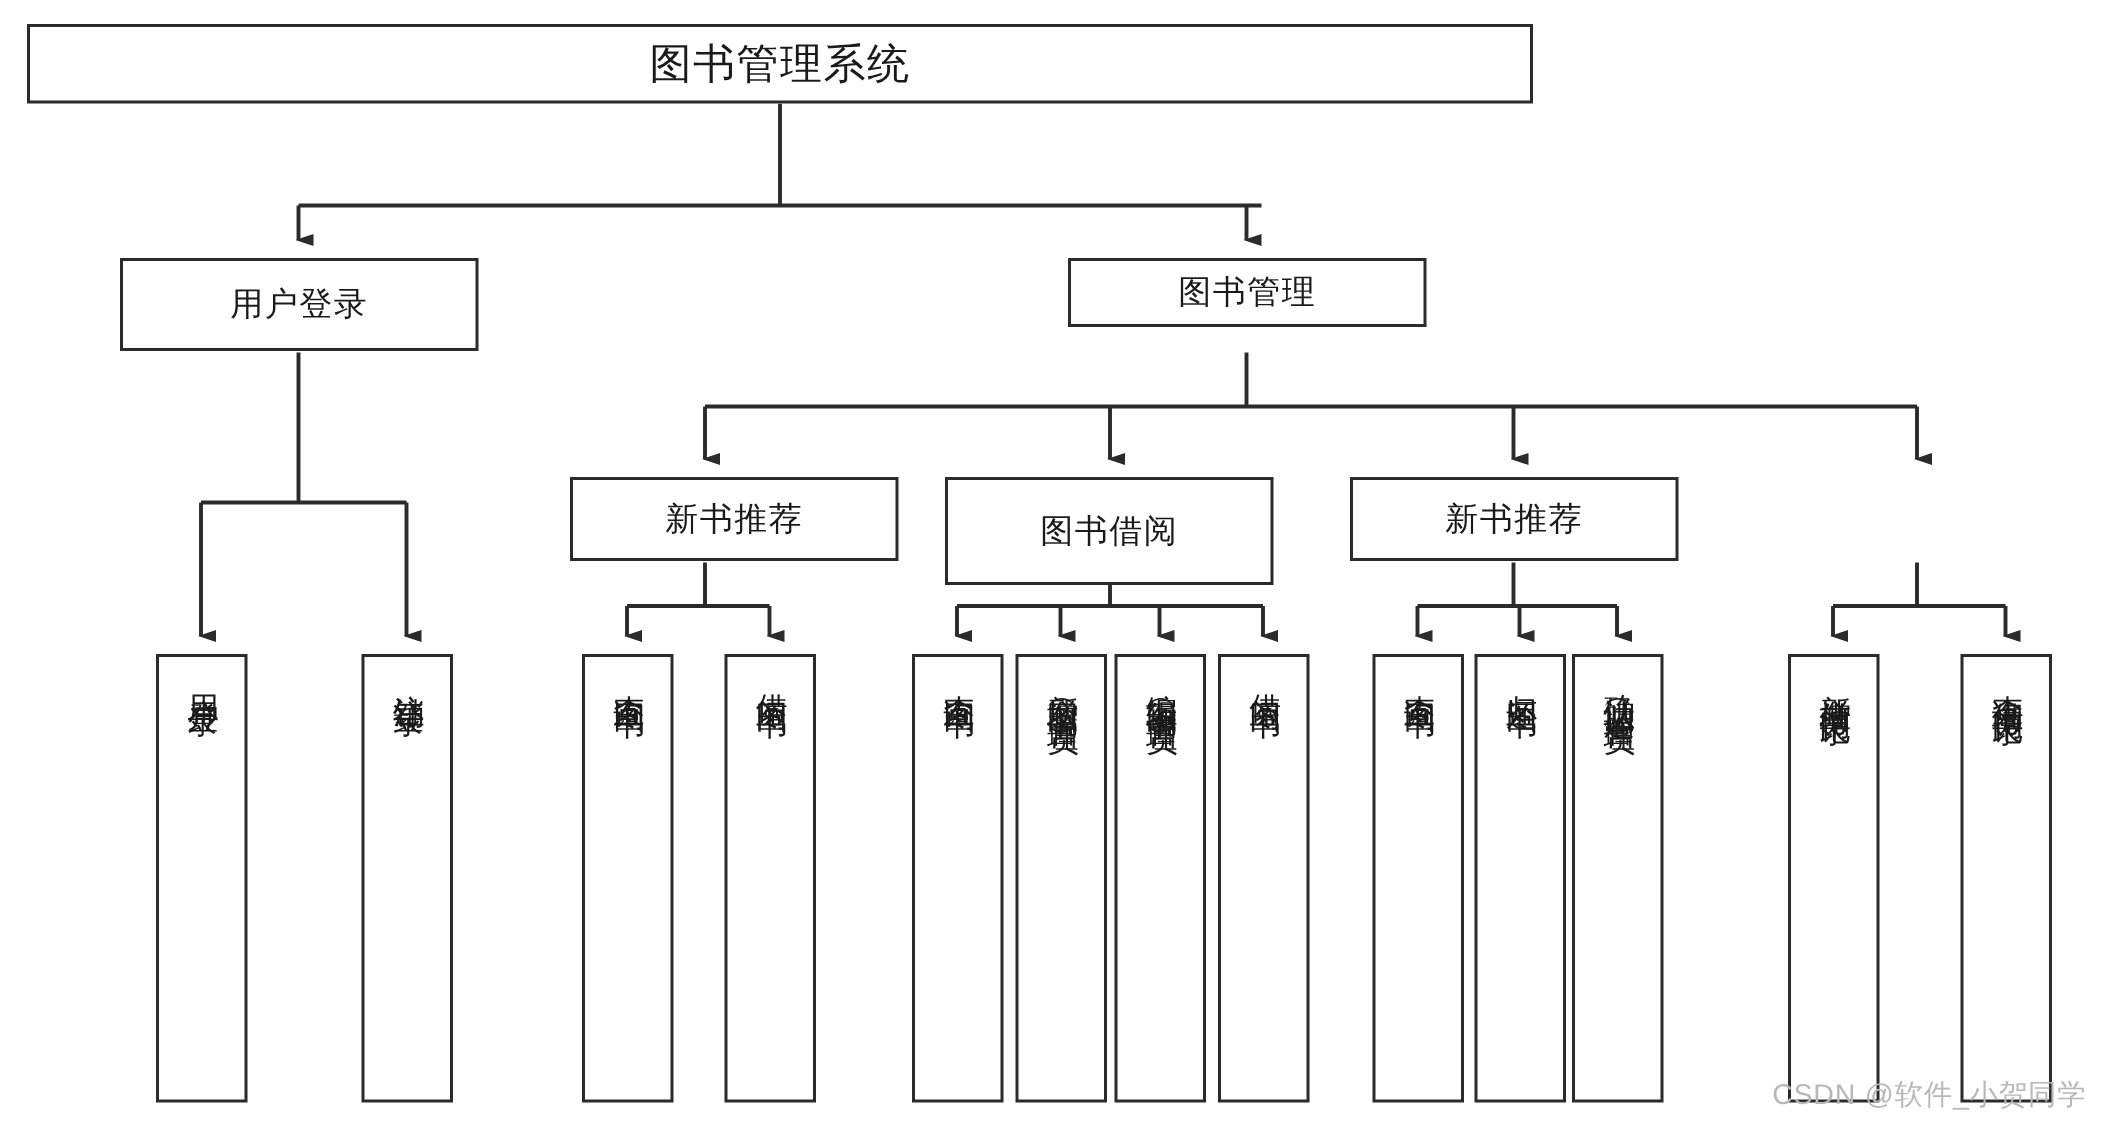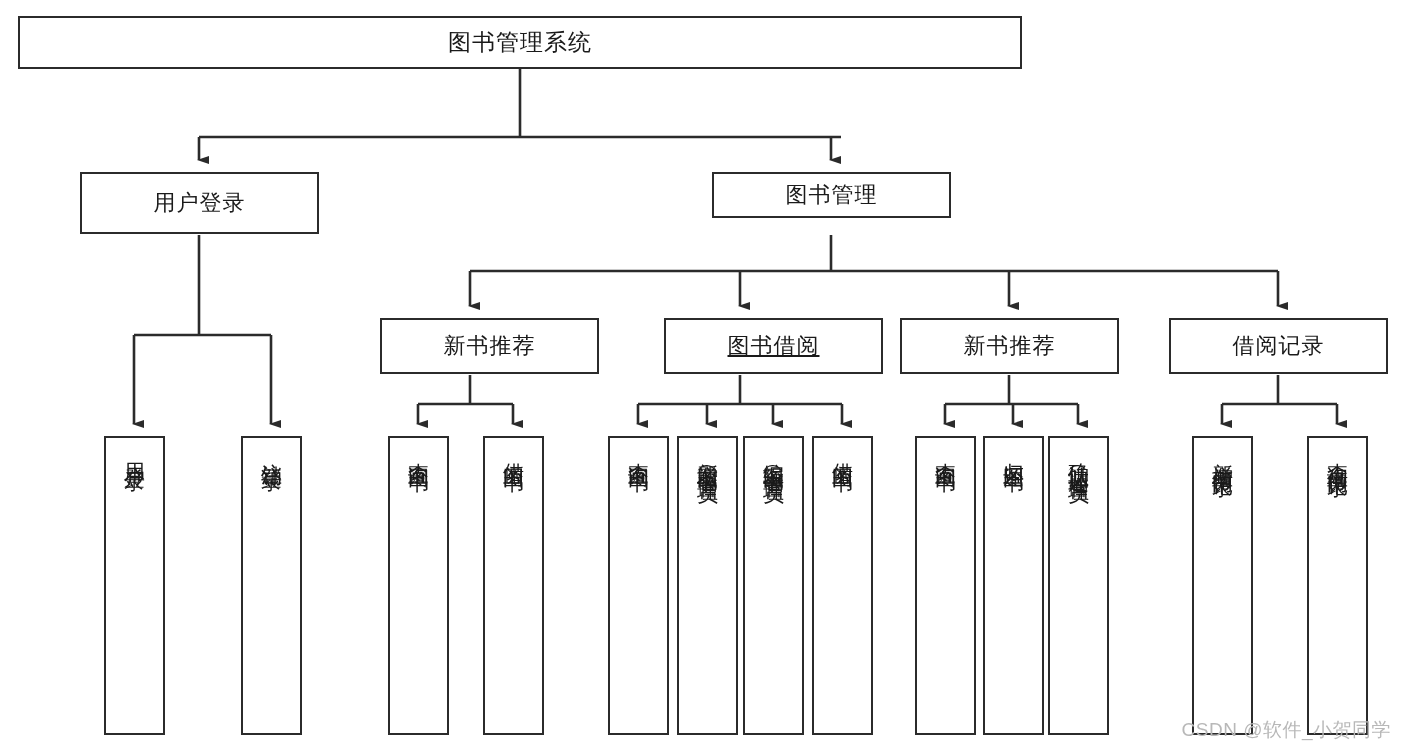--- a/index.html
+++ b/index.html
@@ -48,21 +48,21 @@
     justify-content: center;
   }
   .node.vert .vtext {
     writing-mode: vertical-rl;
     text-orientation: upright;
     white-space: nowrap;
     line-height: 1.05;
     letter-spacing: 3px;
   }
   .node.root {
-    font-size: 23px;
+    font-size: 28px;
   }
   .watermark {
     position: absolute;
     right: 14px;
     bottom: 4px;
     font-size: 19px;
     color: #b8b8b8;
     letter-spacing: 0.5px;
     white-space: nowrap;
   }
@@ -129,28 +129,25 @@
   <div class="node horiz" style="left:80px; top:172px; width:239px; height:62px;">
     <span>用户登录</span>
   </div>
   <div class="node horiz" style="left:712px; top:172px; width:239px; height:46px;">
     <span>图书管理</span>
   </div>
 
   <div class="node horiz" style="left:361px; top:318px; width:219px; height:56px;margin-left:19px;">
     <span>新书推荐</span>
   </div>
-  <div class="node horiz" style="left:664px; top:318px; width:219px; height:56px;text-decoration:underline;">
+  <div class="node horiz" style="left:630px; top:318px; width:219px; height:72px;">
     <span>图书借阅</span>
   </div>
   <div class="node horiz" style="left:900px; top:318px; width:219px; height:56px;">
     <span>新书推荐</span>
-  </div>
-  <div class="node horiz" style="left:1169px; top:318px; width:219px; height:56px;">
-    <span>借阅记录</span>
   </div>
 
   <div class="node vert" style="left:104px; top:436px; width:61px; height:299px;">
     <span class="vtext">用户登录</span>
   </div>
   <div class="node vert" style="left:241px; top:436px; width:61px; height:299px;">
     <span class="vtext">注销登录</span>
   </div>
   <div class="node vert" style="left:388px; top:436px; width:61px; height:299px;">
     <span class="vtext">查询图书</span>

